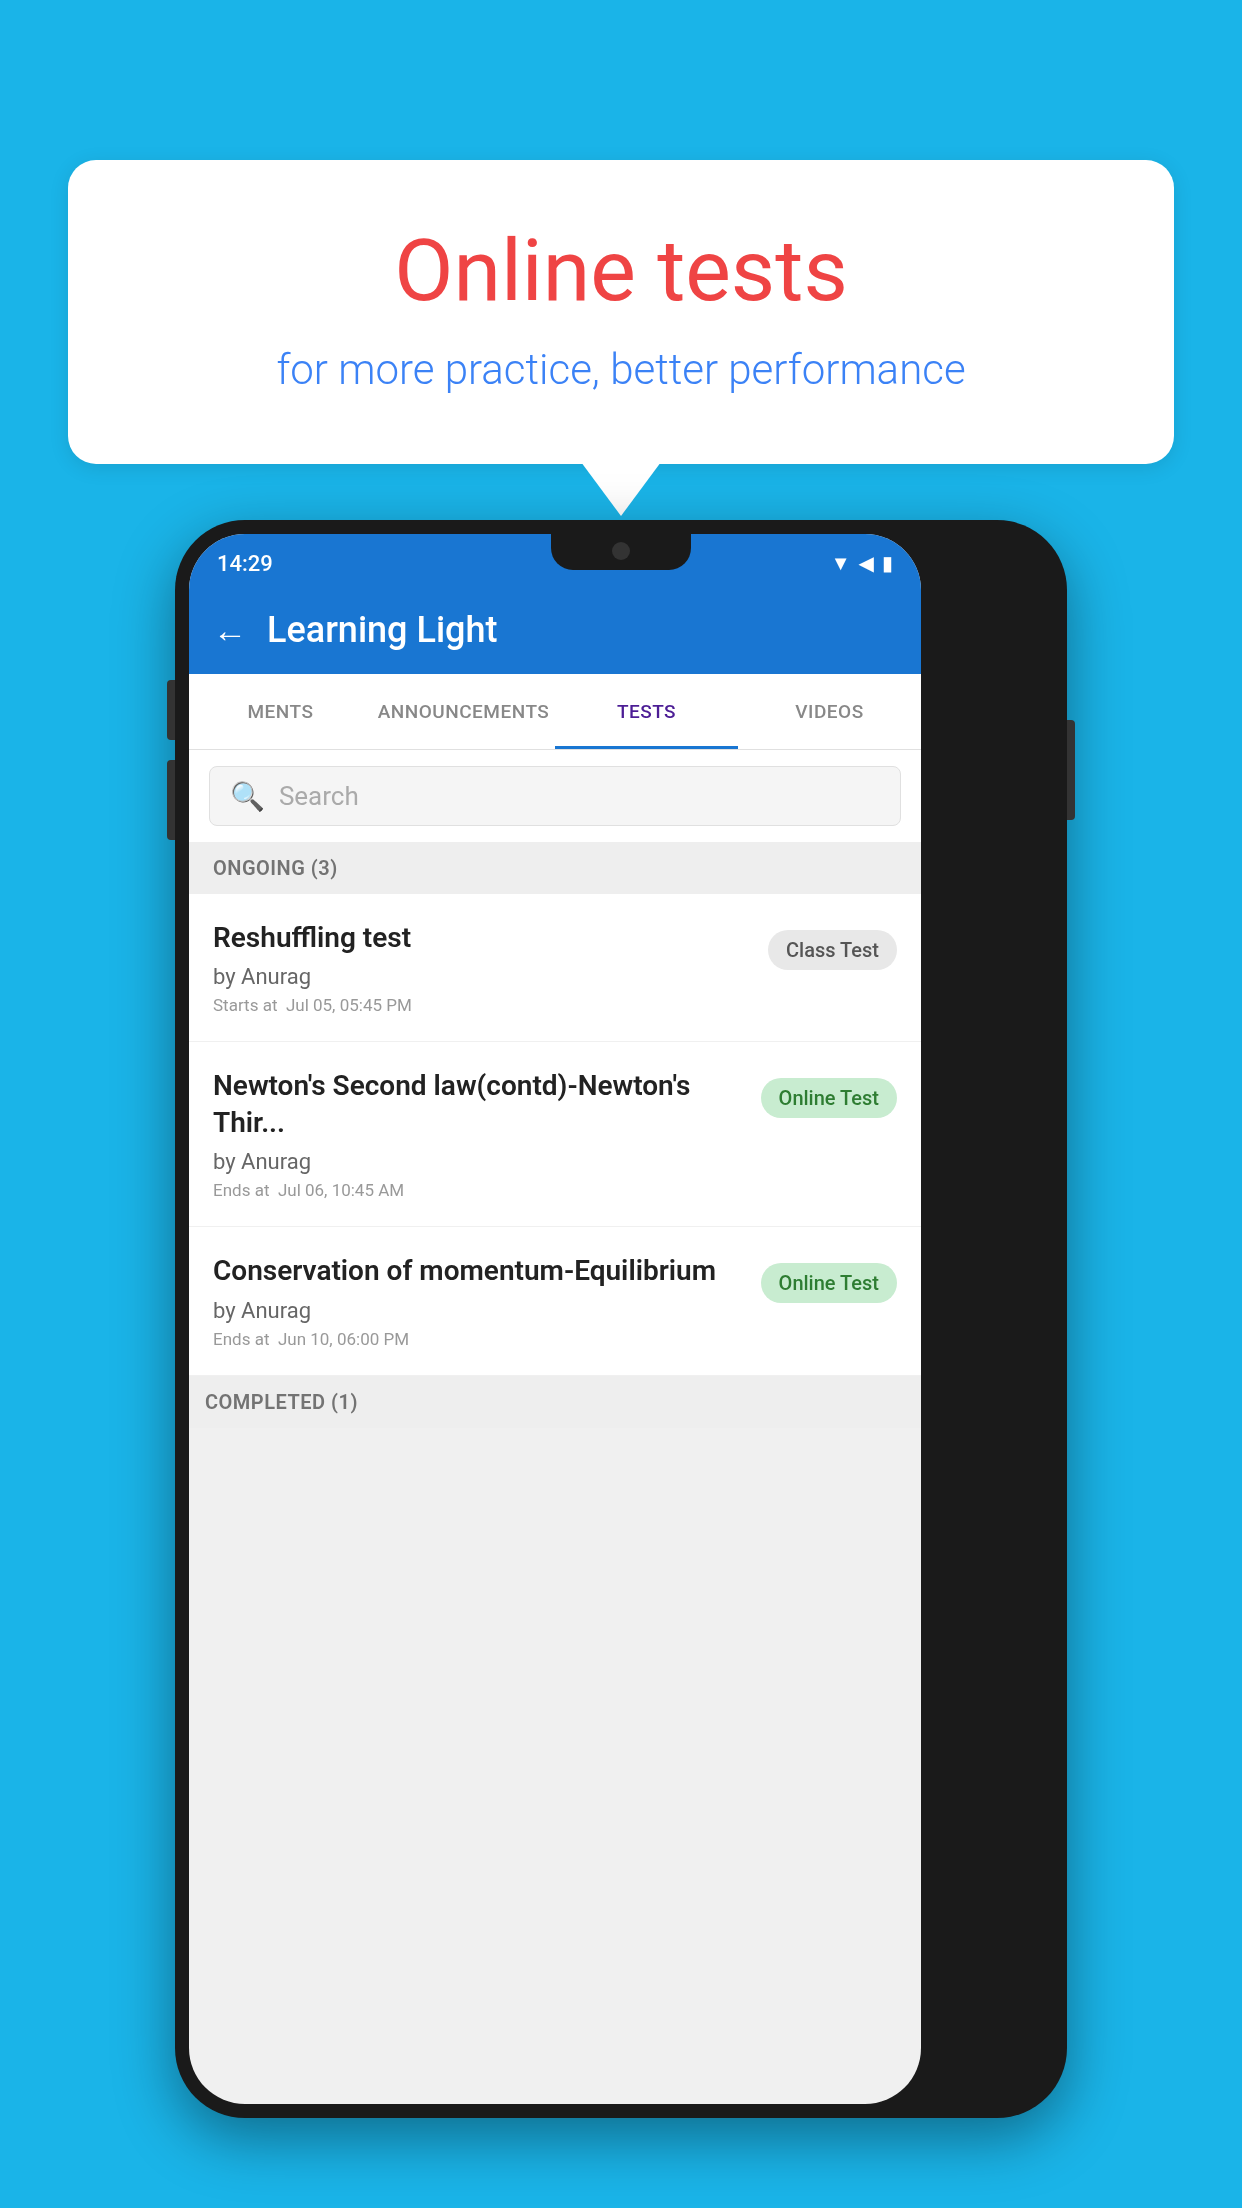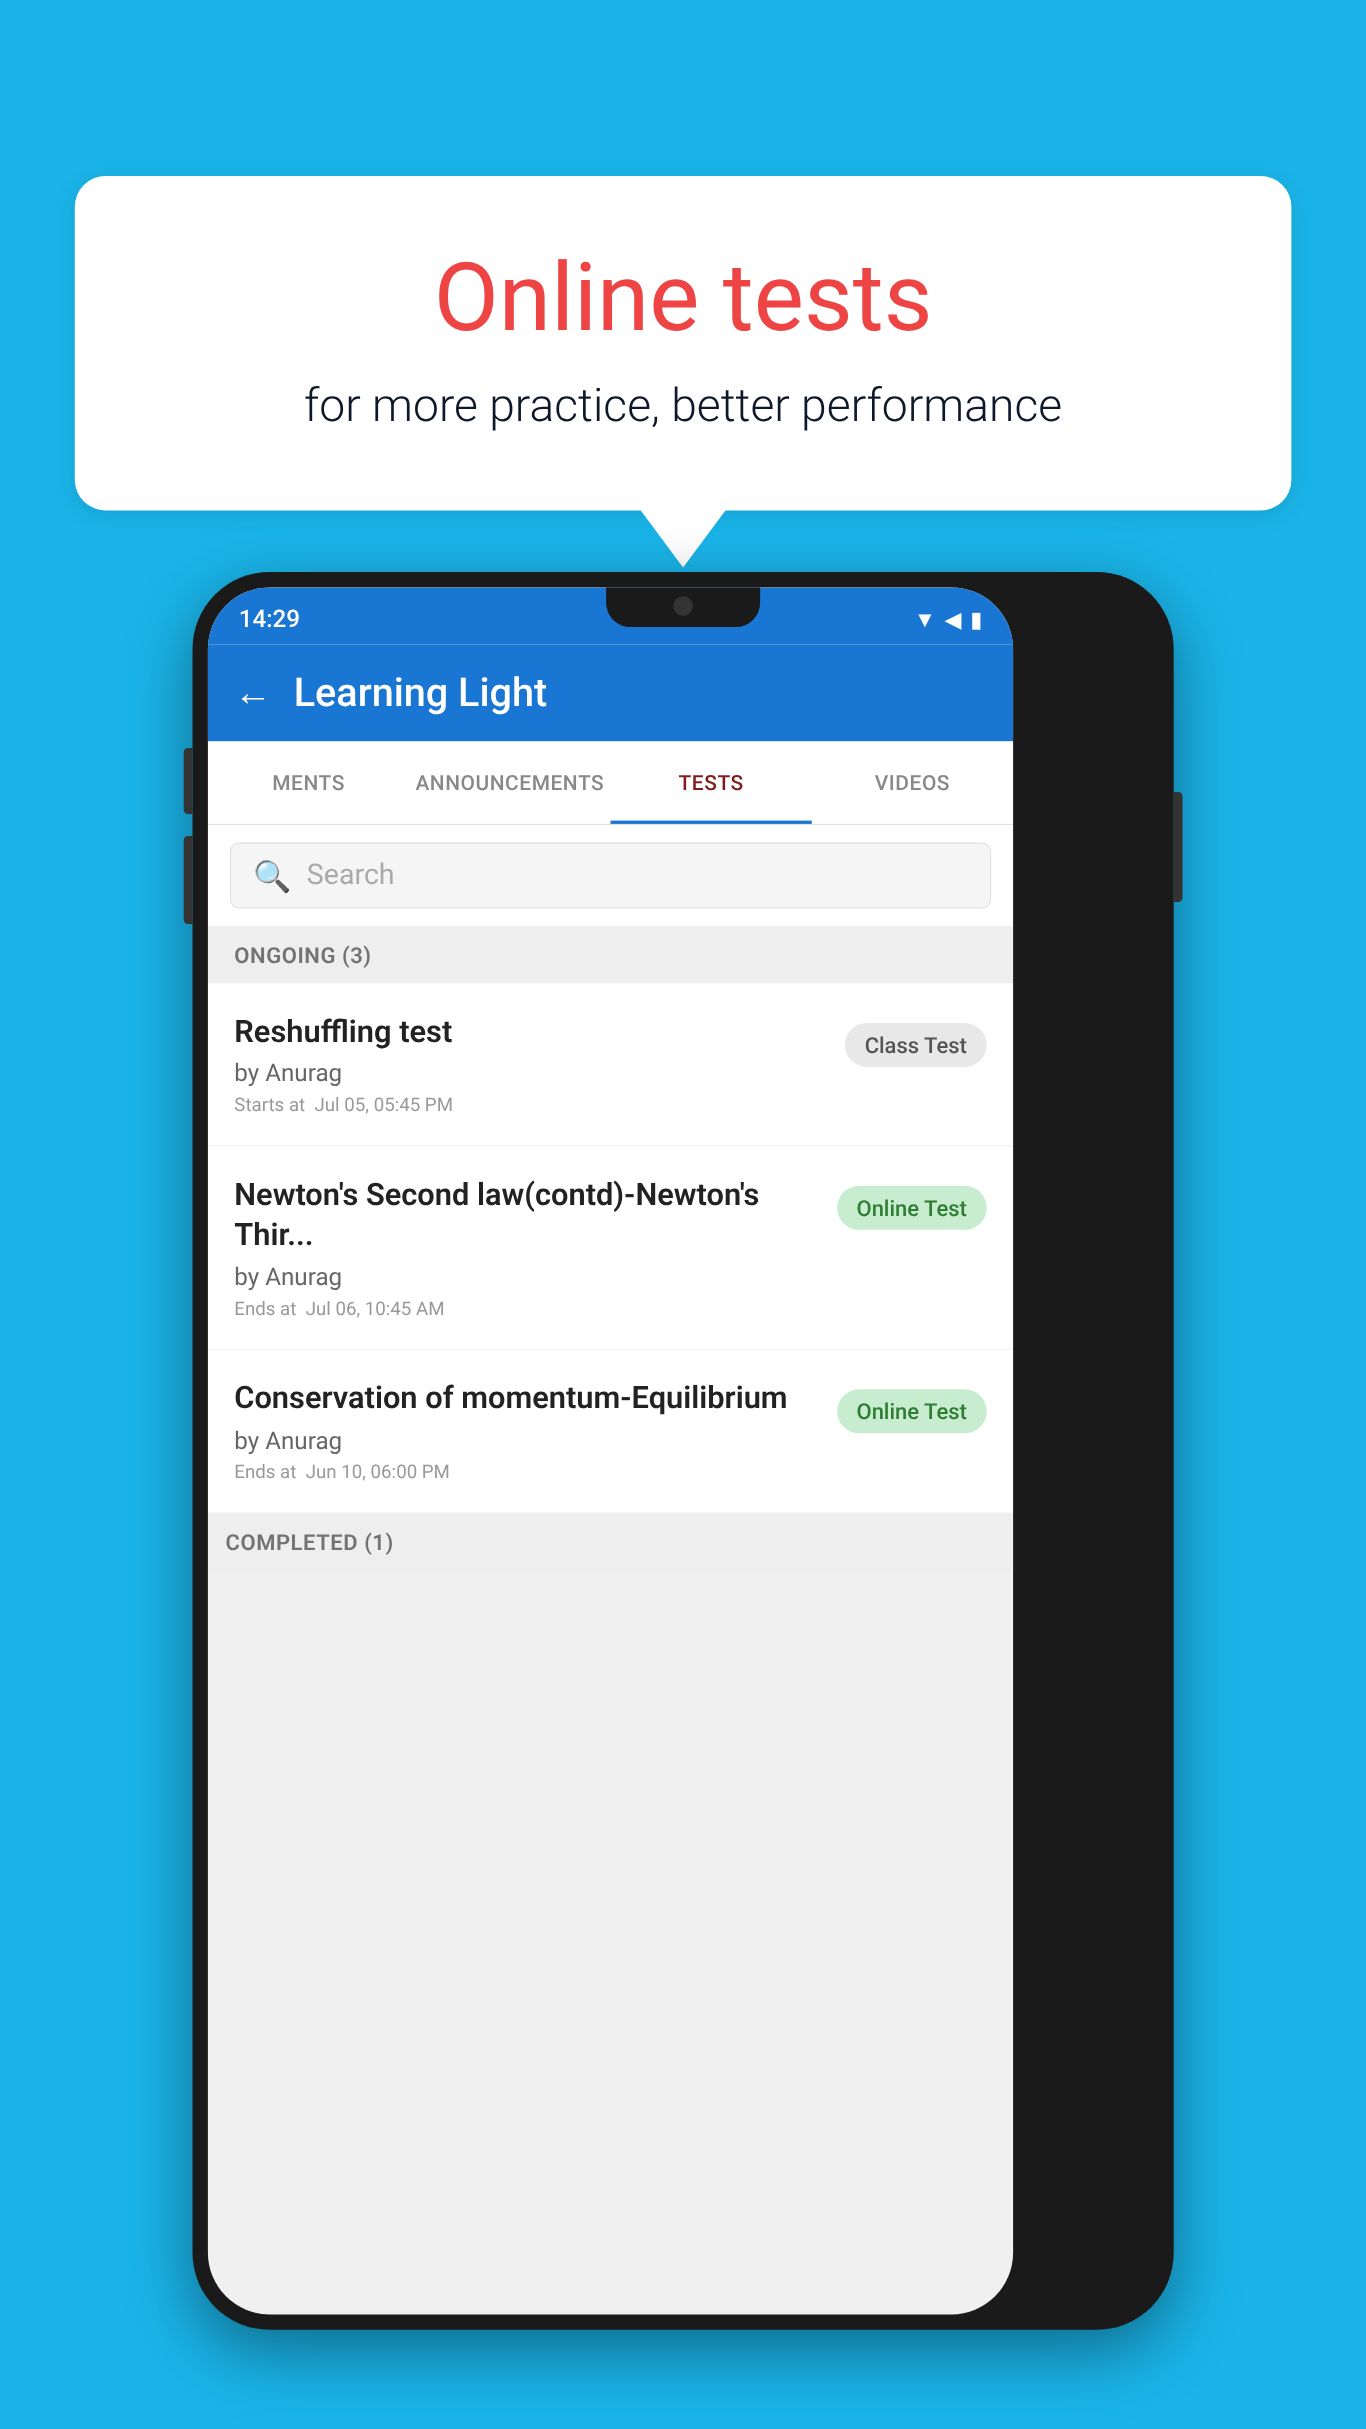--- a/index.html
+++ b/index.html
@@ -41,21 +41,21 @@
 
     .bubble-title {
       font-size: 86px;
       color: #ef4444;
       font-weight: 400;
       margin-bottom: 24px;
     }
 
     .bubble-subtitle {
       font-size: 42px;
-      color: #0f172a;
+      color: #3b82f6;
       font-weight: 300;
     }
 
     
     .phone-wrapper {
       position: absolute;
       top: 520px;
       left: 50%;
       transform: translateX(-50%);
       width: 892px;
@@ -201,21 +201,21 @@
       font-size: 19px;
       font-weight: 500;
       color: #888;
       letter-spacing: 0.5px;
       cursor: pointer;
       position: relative;
       text-transform: uppercase;
     }
 
     .tab.active {
-      color: #7f1d1d;
+      color: #4c1d95;
     }
 
     .tab.active::after {
       content: '';
       position: absolute;
       bottom: 0;
       left: 0;
       right: 0;
       height: 3px;
       background: #1976d2;

